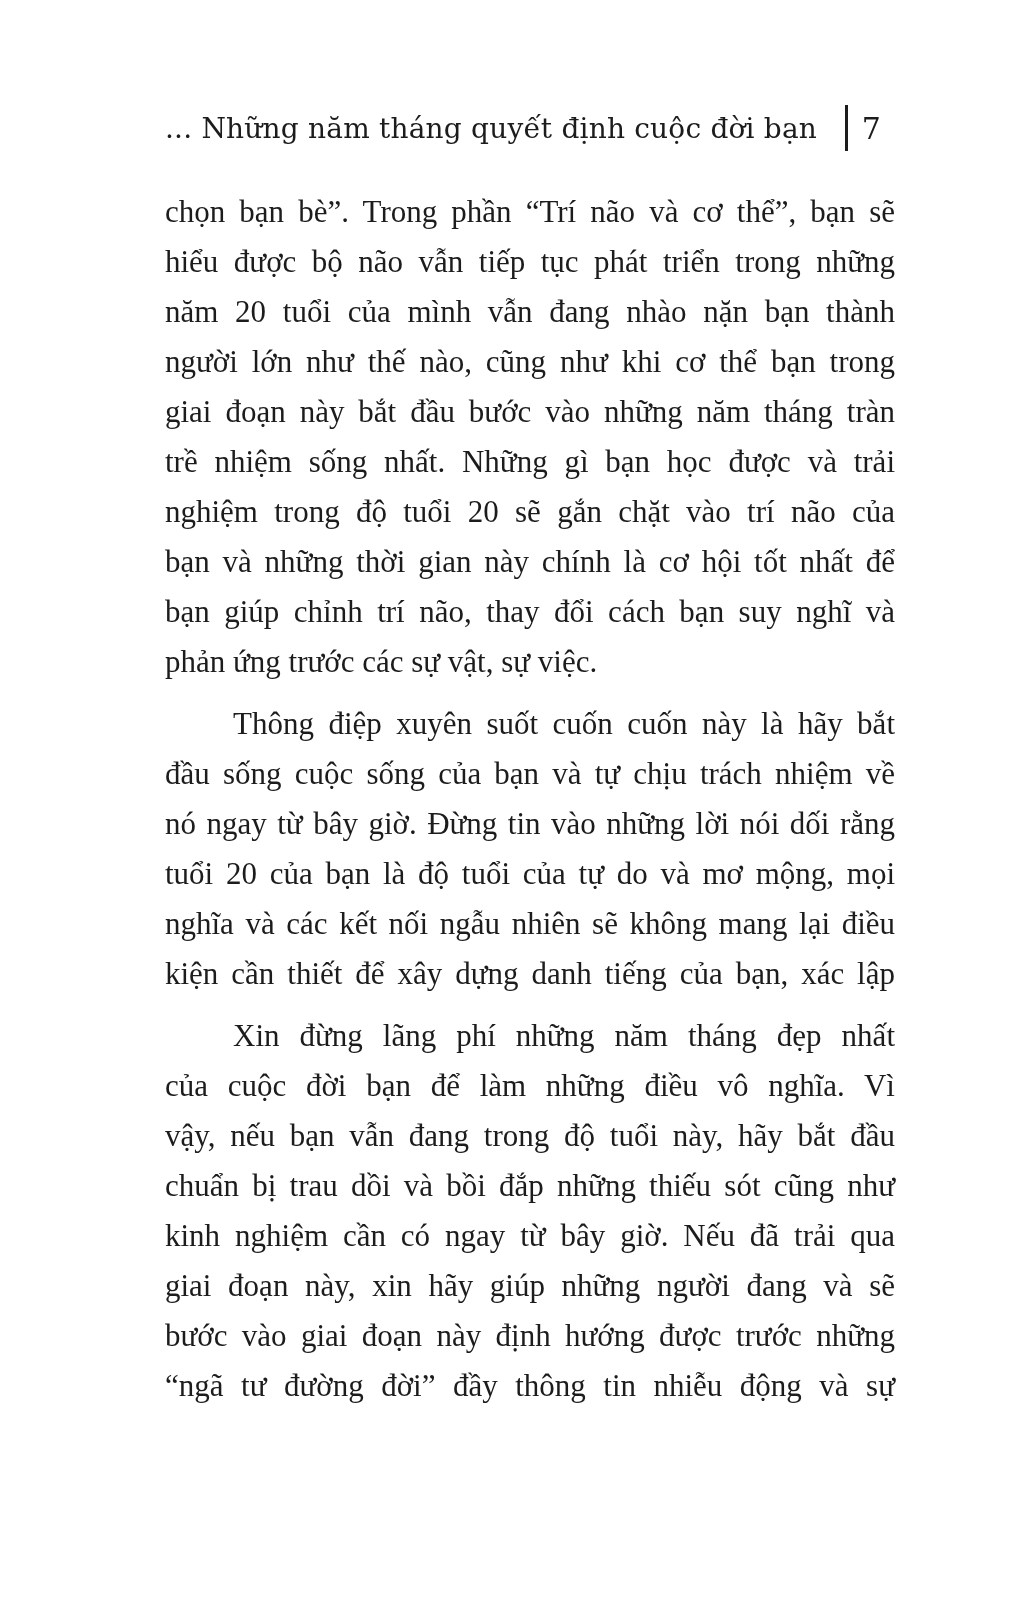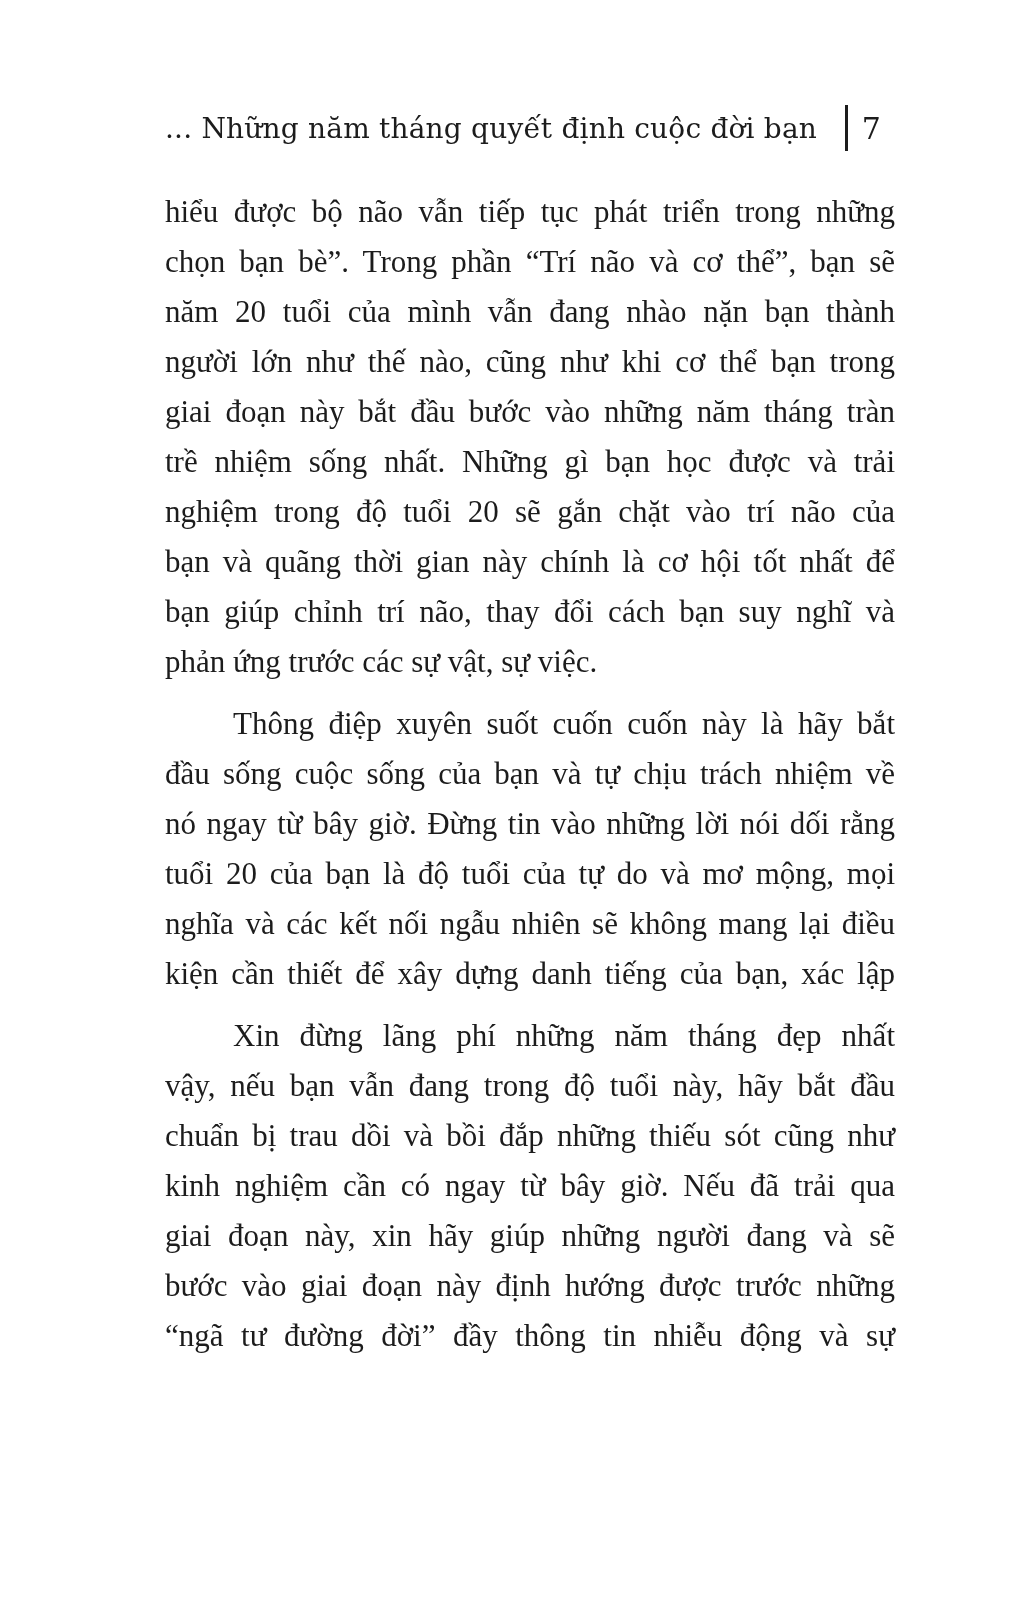--- a/index.html
+++ b/index.html
@@ -61,41 +61,42 @@
 <div class="page">
 
   <div class="header">
     <span class="running-head">... Những năm tháng quyết định cuộc đời bạn</span>
     <span class="header-divider"></span>
     <span class="page-number">7</span>
   </div>
 
   <div class="body-text">
       <div class="paragraph">
+        <div class="text-line">chọn bạn bè”. Trong phần “Trí não và cơ thể”, bạn sẽ</div>
         <div class="text-line">hiểu được bộ não vẫn tiếp tục phát triển trong những</div>
-        <div class="text-line">chọn bạn bè”. Trong phần “Trí não và cơ thể”, bạn sẽ</div>
         <div class="text-line">năm 20 tuổi của mình vẫn đang nhào nặn bạn thành</div>
         <div class="text-line">người lớn như thế nào, cũng như khi cơ thể bạn trong</div>
         <div class="text-line">giai đoạn này bắt đầu bước vào những năm tháng tràn</div>
         <div class="text-line">trề nhiệm sống nhất. Những gì bạn học được và trải</div>
         <div class="text-line">nghiệm trong độ tuổi 20 sẽ gắn chặt vào trí não của</div>
-        <div class="text-line">bạn và quãng thời gian này chính là cơ hội tốt nhất để</div>
+        <div class="text-line">bạn và những thời gian này chính là cơ hội tốt nhất để</div>
         <div class="text-line">bạn giúp chỉnh trí não, thay đổi cách bạn suy nghĩ và</div>
         <div class="text-line last-left">phản ứng trước các sự vật, sự việc.</div>
       </div>
       <div class="paragraph">
         <div class="text-line indent">Thông điệp xuyên suốt cuốn cuốn này là hãy bắt</div>
         <div class="text-line">đầu sống cuộc sống của bạn và tự chịu trách nhiệm về</div>
         <div class="text-line">nó ngay từ bây giờ. Đừng tin vào những lời nói dối rằng</div>
         <div class="text-line">tuổi 20 của bạn là độ tuổi của tự do và mơ mộng, mọi</div>
         <div class="text-line">nghĩa và các kết nối ngẫu nhiên sẽ không mang lại điều</div>
         <div class="text-line">kiện cần thiết để xây dựng danh tiếng của bạn, xác lập</div>
       </div>
       <div class="paragraph">
         <div class="text-line indent">Xin đừng lãng phí những năm tháng đẹp nhất</div>
+        <div class="text-line">của cuộc đời bạn để làm những điều vô nghĩa. Vì</div>
         <div class="text-line">vậy, nếu bạn vẫn đang trong độ tuổi này, hãy bắt đầu</div>
         <div class="text-line">chuẩn bị trau dồi và bồi đắp những thiếu sót cũng như</div>
         <div class="text-line">kinh nghiệm cần có ngay từ bây giờ. Nếu đã trải qua</div>
         <div class="text-line">giai đoạn này, xin hãy giúp những người đang và sẽ</div>
         <div class="text-line">bước vào giai đoạn này định hướng được trước những</div>
         <div class="text-line">“ngã tư đường đời” đầy thông tin nhiễu động và sự</div>
       </div>
     </div>
 
 </div>

